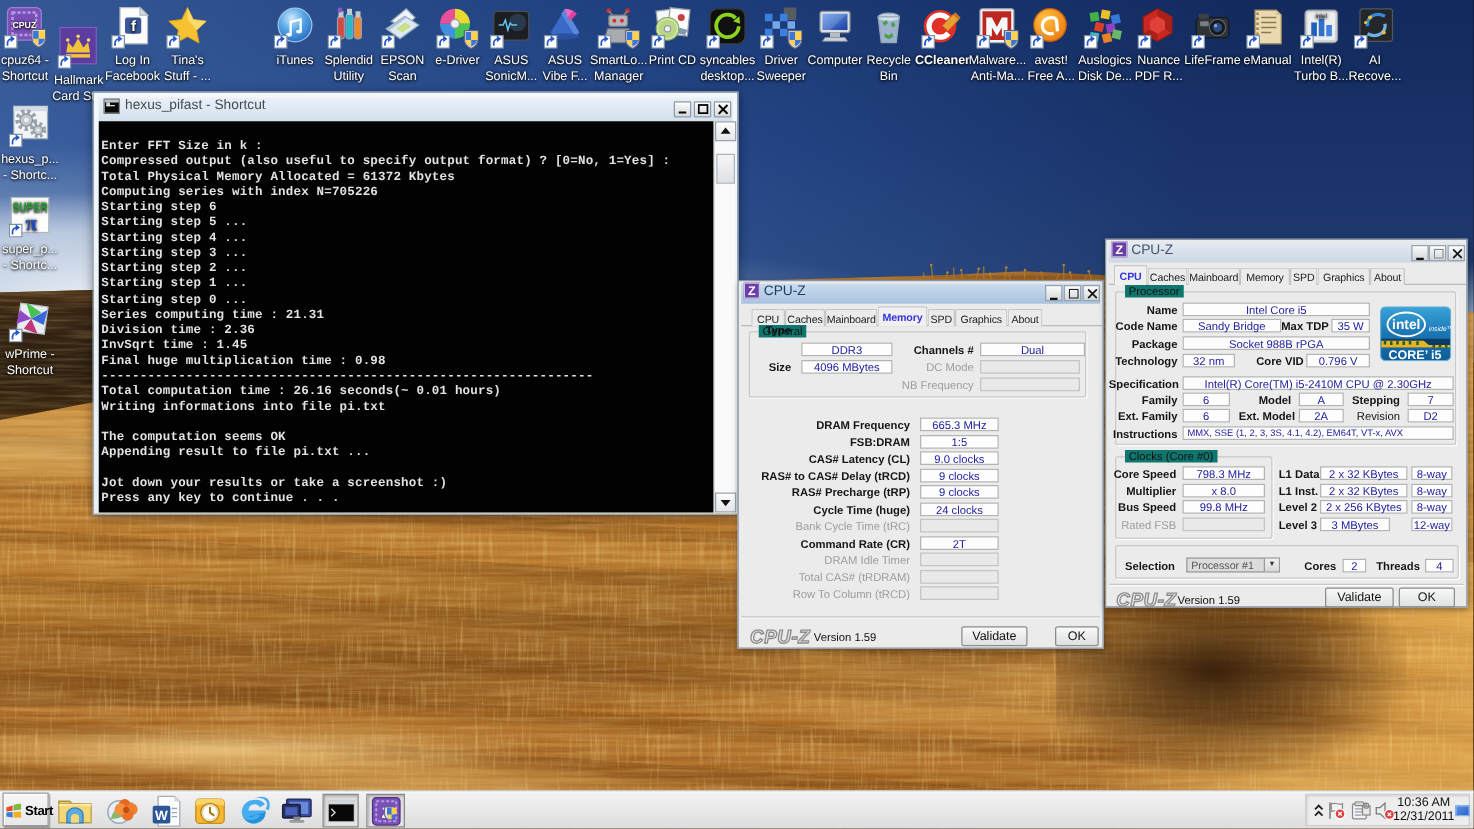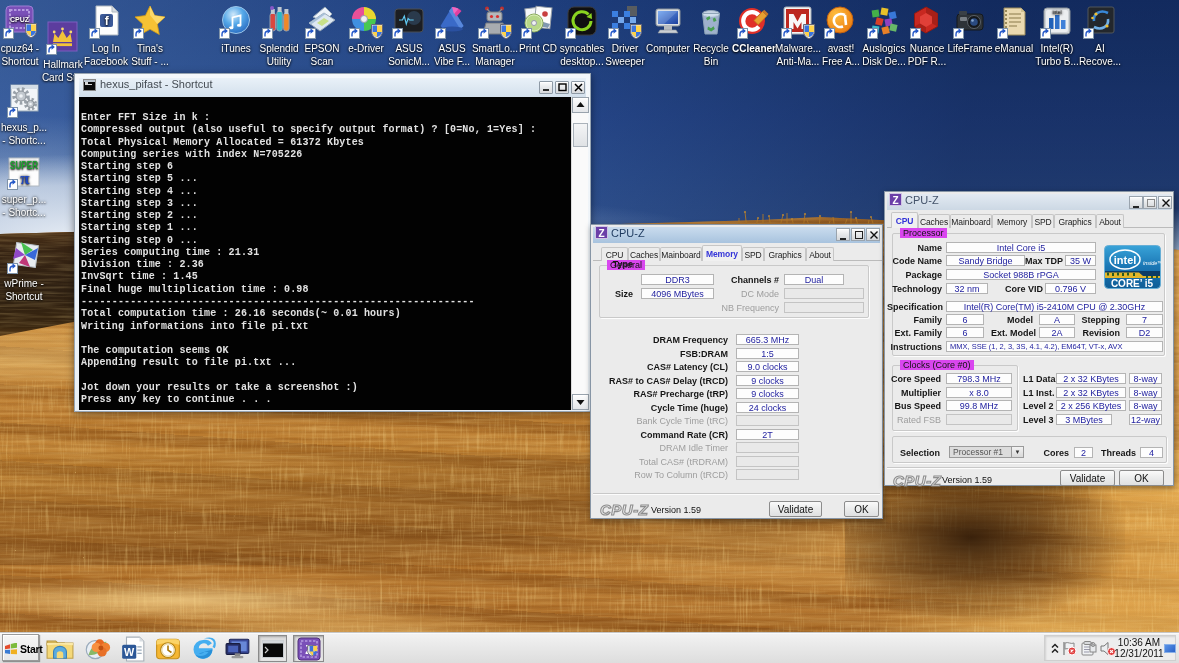--- a/index.html
+++ b/index.html
@@ -91,21 +91,21 @@
 .zic { position:absolute; left:4px; top:1px; width:13px; height:13px; background:#6b3fa8; border:1px solid #d0c4e4;
  color:#fff; font-weight:bold; font-size:10px; text-align:center; line-height:13px; }
 .wbtn { position:absolute; width:14px; height:13px; background:linear-gradient(180deg,#fcfcfc,#e6e8ea 50%,#d4d7da);
  border:1px solid #9aa4ae; box-shadow:inset 0 1px 0 #fff; }
 .tabs { position:absolute; font-size:8.5px; color:#222; letter-spacing:-0.1px; }
 .tab { position:absolute; top:0; height:14px; border:1px solid #c6c6c6; border-bottom:none; background:#ebebeb;
  text-align:center; padding-top:2px; border-radius:2px 2px 0 0; }
 .tab.sel { color:#3434d8; font-weight:bold; background:#f0f0f0; height:16px; top:-2px; padding-top:3px; z-index:2; }
 .tabline { position:absolute; height:1px; background:#bbb; }
 .gbox { position:absolute; border:1px solid #c9c9c9; border-radius:2px; box-shadow:inset 0 0 0 0 #fff, 1px 1px 0 #fdfdfd; }
-.gbox .cap { position:absolute; top:-6px; left:7px; background:#d946ef; padding:0 3px; font-size:9px; color:#111; }
+.gbox .cap { position:absolute; top:-6px; left:7px; background:#0f766e; padding:0 3px; font-size:9px; color:#111; }
 .lab { position:absolute; font-size:9px; color:#151515; text-align:right; white-space:nowrap; }
 .lab.dis { color:#9d9d9d; }
 .vbox { position:absolute; height:11px; background:#fdfdfd; border:1px solid #b4b4b4; color:#2222a0;
  font-size:9px; text-align:center; line-height:10px; white-space:nowrap; }
 .vbox.dis { background:#e9e9e9; border-color:#c4c4c4; }
 .cbtn { position:absolute; background:linear-gradient(180deg,#fafafa,#eceded 45%,#dfe0e1);
  border:1px solid #8c8c8c; border-radius:2px; font-size:10px; color:#111; text-align:center; }
 .logo { position:absolute; font-size:15px; font-weight:bold; font-style:italic; color:#ececec;
  letter-spacing:0.5px; -webkit-text-stroke:1.1px #8e8e8e; }
 .vertxt { position:absolute; font-size:9px; color:#111; }
@@ -611,21 +611,21 @@
       <div class="tab" style="left:151px;width:22px;">SPD</div>
       <div class="tab" style="left:173px;width:42px;">Graphics</div>
       <div class="tab" style="left:215px;width:28px;">About</div>
     </div>
     <div class="gbox" style="left:8px;top:40px;width:270px;height:53px;">
         <div class="cap">General</div>
       </div>
     <div class="lab" style="left:10px;top:34px;width:32px;font-weight:bold;">Type</div>
     <div class="vbox" style="left:50px;top:49px;width:73px;">DDR3</div>
     <div class="lab" style="left:120px;top:50px;width:68px;font-weight:bold;">Channels #</div>
-    <div class="vbox" style="left:193px;top:49px;width:60px;">Dual</div>
+    <div class="vbox" style="left:193px;top:49px;width:84px;">Dual</div>
     <div class="lab" style="left:10px;top:64px;width:32px;font-weight:bold;">Size</div>
     <div class="vbox" style="left:50px;top:63px;width:73px;">4096 MBytes</div>
     <div class="lab dis" style="left:120px;top:64px;width:68px;">DC Mode</div>
     <div class="vbox dis" style="left:193px;top:63px;width:80px;"></div>
     <div class="lab dis" style="left:120px;top:78px;width:68px;">NB Frequency</div>
     <div class="vbox dis" style="left:193px;top:77px;width:80px;"></div>
     <div class="lab" style="left:10px;top:110px;width:127px;font-weight:bold;">DRAM Frequency</div>
     <div class="vbox" style="left:145px;top:109px;width:63px;">665.3 MHz</div>
     <div class="lab" style="left:10px;top:124px;width:127px;font-weight:bold;">FSB:DRAM</div>
     <div class="vbox" style="left:145px;top:123px;width:63px;">1:5</div>
@@ -713,21 +713,21 @@
     <div class="lab" style="left:2px;top:123px;width:55px;font-weight:bold;">Family</div>
     <div class="vbox" style="left:61px;top:122px;width:38px;">6</div>
     <div class="lab" style="left:110px;top:123px;width:38px;font-weight:bold;">Model</div>
     <div class="vbox" style="left:154px;top:122px;width:36px;">A</div>
     <div class="lab" style="left:196px;top:123px;width:39px;font-weight:bold;">Stepping</div>
     <div class="vbox" style="left:241px;top:122px;width:37px;">7</div>
     <div class="lab" style="left:2px;top:136px;width:55px;font-weight:bold;">Ext. Family</div>
     <div class="vbox" style="left:61px;top:135px;width:38px;">6</div>
     <div class="lab" style="left:106px;top:136px;width:42px;font-weight:bold;">Ext. Model</div>
     <div class="vbox" style="left:154px;top:135px;width:36px;">2A</div>
-    <div class="lab" style="left:196px;top:136px;width:39px;font-weight:bold;text-align:right;">Revision</div>
+    <div class="lab" style="left:196px;top:136px;width:39px;font-weight:normal;text-align:right;">Revision</div>
     <div class="vbox" style="left:241px;top:135px;width:37px;">D2</div>
     <div class="lab" style="left:2px;top:150px;width:55px;font-weight:bold;">Instructions</div>
     <div class="vbox" style="left:61px;top:149px;width:217px;font-size:7.5px;text-align:left;padding-left:3px;line-height:10px;">MMX, SSE (1, 2, 3, 3S, 4.1, 4.2), EM64T, VT-x, AVX</div>
     <div class="gbox" style="left:7px;top:173px;width:126px;height:66px;">
         <div class="cap">Clocks (Core #0)</div>
       </div>
     <div class="lab" style="left:2px;top:182px;width:54px;font-weight:bold;">Core Speed</div>
     <div class="vbox" style="left:61px;top:181px;width:66px;">798.3 MHz</div>
     <div class="lab" style="left:2px;top:196px;width:54px;font-weight:bold;">Multiplier</div>
     <div class="vbox" style="left:61px;top:195px;width:66px;">x 8.0</div>

